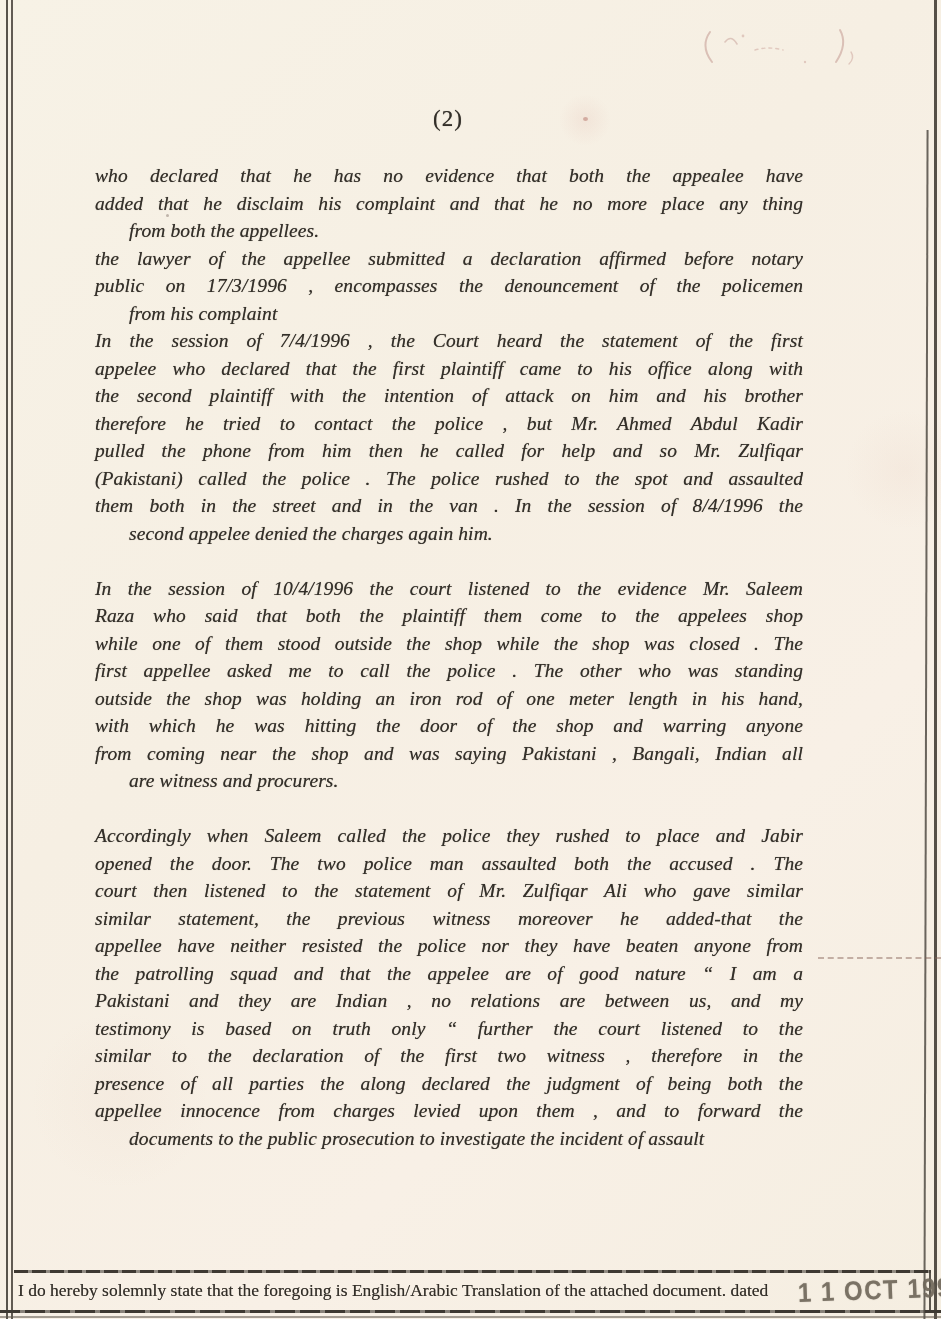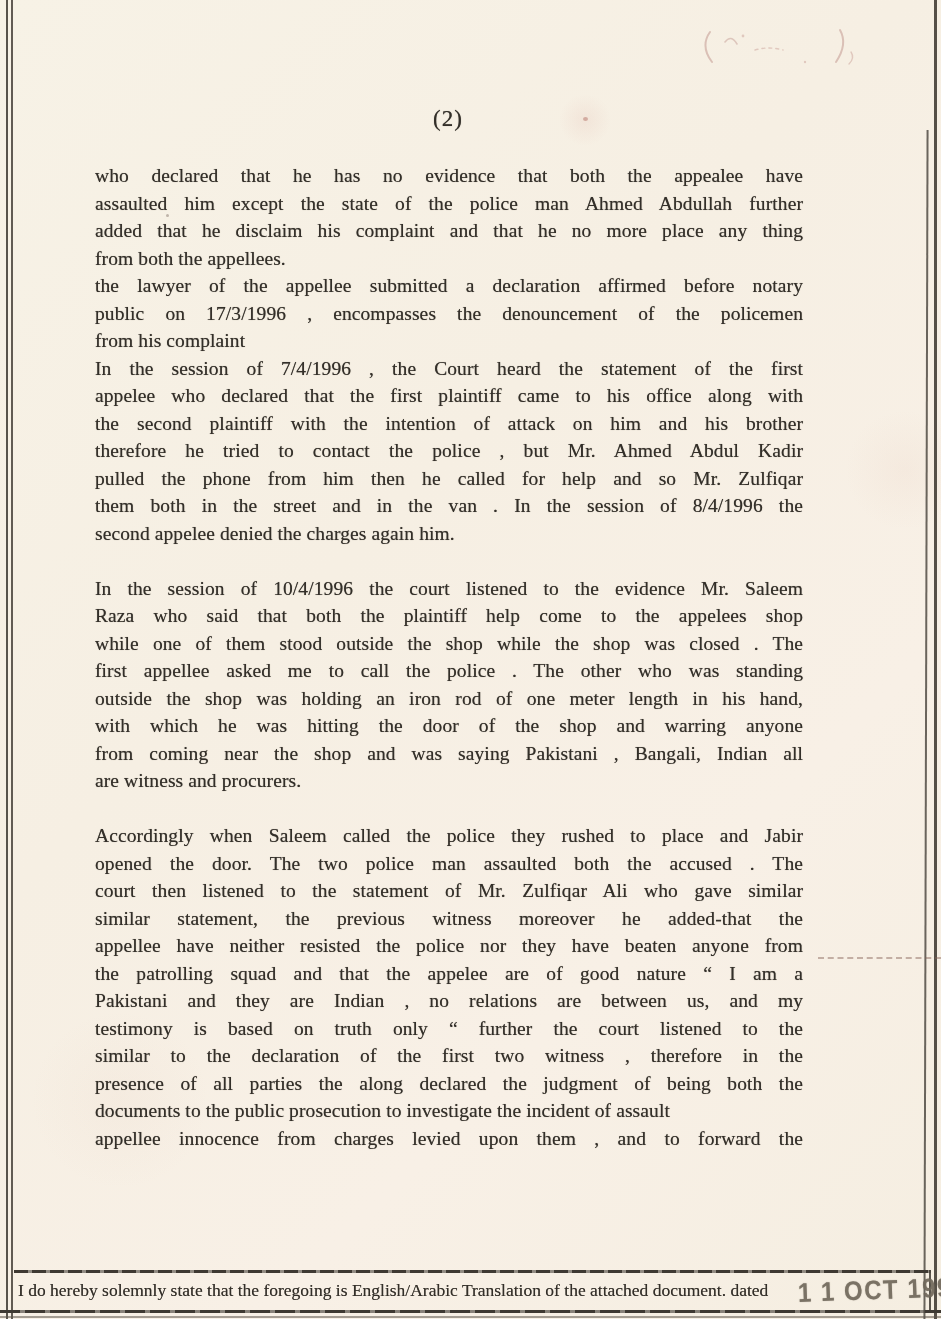--- a/index.html
+++ b/index.html
@@ -35,25 +35,26 @@
     position: absolute; left: 95px; width: 706px; top: 106px;
     text-align: center; font-size: 23px; letter-spacing: 1px;
     text-shadow: 0 0 0.7px rgba(45,40,33,0.7);
   }
 
   .textblock {
     position: absolute; left: 95px; top: 162px; width: 708px;
     font-size: 19.5px; line-height: 27.5px;
     text-shadow: 0 0 0.7px rgba(45,40,33,0.65);
     letter-spacing: 0.1px;
+    font-style: italic;
   }
   .para { margin: 0; }
   .para.gap-before { margin-top: 27.5px; }
   .line { text-align: justify; text-align-last: justify; white-space: nowrap; }
-  .line.last { text-align-last: left; white-space: normal; }
+  .line.last { text-align-last: left; white-space: normal; margin-left: 34px; }
 
   .handwriting {
     position: absolute; left: 655px; top: 12px; width: 240px; height: 70px;
     opacity: 0.55; pointer-events: none;
   }
 
   .artifact-dash {
     position: absolute; left: 818px; top: 957px; width: 123px; height: 0;
     border-top: 2px dashed rgba(130,95,85,0.45);
   }
@@ -113,61 +114,61 @@
     <path d="M196 40 q4 6 -2 12" fill="none" stroke="#cfa9a0" stroke-width="1.4" stroke-linecap="round"></path>
     <circle cx="88" cy="24" r="1.4" fill="#cfa9a0"></circle>
     <circle cx="150" cy="50" r="1.2" fill="#cfa9a0"></circle>
   </svg>
 
   <div class="page-number">(2)</div>
 
   <div class="textblock" id="paragraphs">
       <div class="para">
         <div class="line">who  declared  that  he has no evidence that both the appealee have</div>
-        <div class="line">assaulted him except the state of the police man Ahmed Abdullah further</div>
         <div class="line">added  that he disclaim his complaint and that he no more place any thing</div>
         <div class="line last">from both the appellees.</div>
       </div>
       <div class="para">
         <div class="line">the  lawyer  of the appellee submitted a declaration affirmed before notary</div>
         <div class="line">public  on  17/3/1996 ,  encompasses  the denouncement of the policemen</div>
         <div class="line last">from his complaint</div>
       </div>
       <div class="para">
         <div class="line">In  the  session  of  7/4/1996 ,  the  Court  heard  the  statement of the first</div>
         <div class="line">appelee  who  declared  that the first plaintiff came to his office along with</div>
         <div class="line">the  second  plaintiff  with  the  intention  of attack on him and his brother</div>
         <div class="line">therefore  he  tried  to  contact  the  police ,  but  Mr. Ahmed Abdul Kadir</div>
         <div class="line">pulled  the  phone  from  him  then  he called for help and so Mr. Zulfiqar</div>
+        <div class="line">(Pakistani)  called  the  police . The police rushed to the spot and assaulted</div>
         <div class="line">them  both  in  the  street  and  in  the  van  . In the session of 8/4/1996 the</div>
         <div class="line last">second appelee denied the charges again him.</div>
       </div>
       <div class="para gap-before">
         <div class="line">In  the  session  of 10/4/1996 the court listened to the evidence Mr. Saleem</div>
-        <div class="line">Raza  who  said  that  both  the  plaintiff  help  come  to the appelees shop</div>
+        <div class="line">Raza  who  said  that  both  the  plaintiff  them  come  to the appelees shop</div>
         <div class="line">while  one of them stood outside the shop while the shop was closed . The</div>
         <div class="line">first  appellee  asked  me  to  call  the police . The other who was standing</div>
         <div class="line">outside  the shop was holding an iron rod of one meter length in his hand,</div>
         <div class="line">with    which  he  was  hitting  the  door  of  the shop and warring anyone</div>
         <div class="line">from  coming near the shop and was saying  Pakistani , Bangali, Indian all</div>
         <div class="line last">are witness and procurers.</div>
       </div>
       <div class="para gap-before">
         <div class="line">Accordingly  when Saleem called the police they rushed to place and Jabir</div>
         <div class="line">opened  the  door.  The  two  police  man assaulted both the accused . The</div>
         <div class="line">court  then  listened  to  the statement of Mr. Zulfiqar Ali who gave similar</div>
         <div class="line">similar  statement,  the  previous   witness  moreover  he  added-that  the</div>
         <div class="line">appellee have neither resisted the police nor they have beaten anyone from</div>
         <div class="line">the  patrolling  squad  and  that  the  appelee  are  of  good nature “ I am a</div>
         <div class="line">Pakistani  and  they  are  Indian ,  no  relations  are  between  us,  and my</div>
         <div class="line">testimony  is   based  on  truth  only “  further  the  court  listened  to  the</div>
         <div class="line">similar  to  the  declaration  of  the  first  two  witness ,  therefore  in  the</div>
         <div class="line">presence  of all parties the along declared the judgment of being both the</div>
+        <div class="line">appellee  innocence  from  charges   levied upon them , and to forward the</div>
         <div class="line last">documents to the public prosecution to investigate the incident of assault</div>
-        <div class="line">appellee  innocence  from  charges   levied upon them , and to forward the</div>
       </div>
     </div>
 
   <div class="artifact-dash"></div>
   <div class="speck s1"></div>
   <div class="speck s2"></div>
 
   <div class="footer">
     <div class="topline"></div>
     <div class="rightline"></div>

